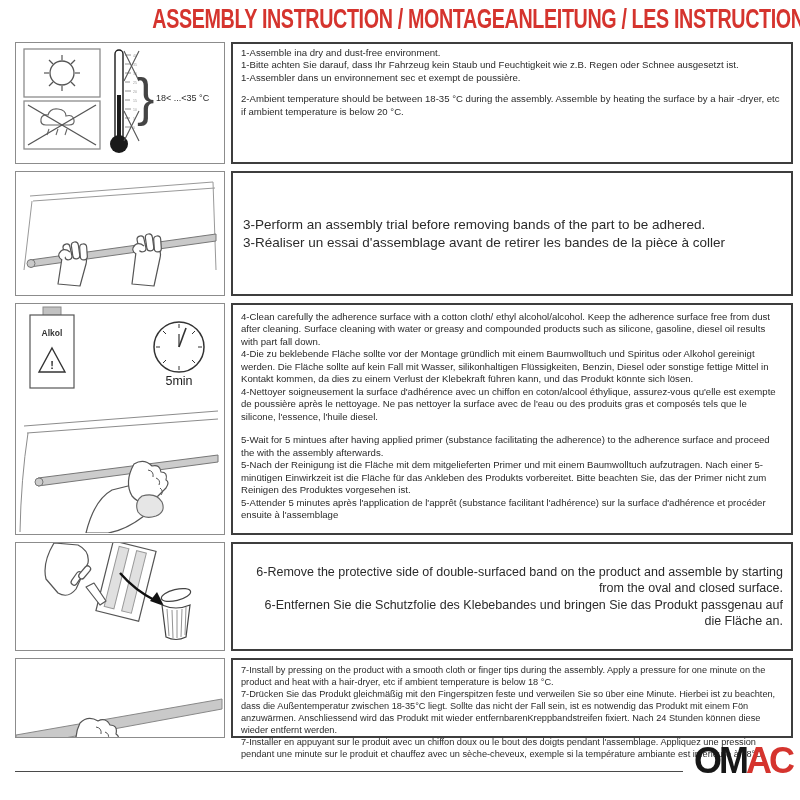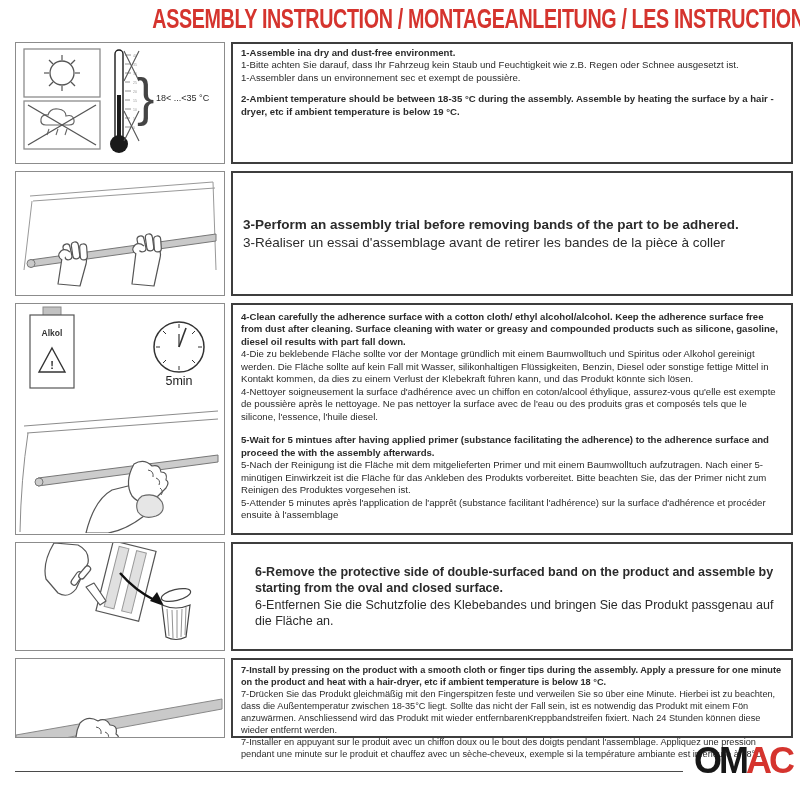--- a/index.html
+++ b/index.html
@@ -17,32 +17,32 @@
   .ill{
     width:210px;flex:0 0 210px;border:1.5px solid #8c8c8c;box-sizing:border-box;
     background:#fff;margin-right:6px;overflow:hidden;
   }
   .ill svg{display:block;}
   .txt{
     flex:1;border:2px solid #3d3d3d;box-sizing:border-box;background:#fff;
     padding:3px 8px 3px 8px;display:flex;flex-direction:column;
   }
   .txt p{margin:0;}
-  .txt .en{font-weight:bold;}
+  .txt .en{font-weight:normal;}
   .step + .step{margin-top:9px;}
   .r1{height:122px;}
   .r2{height:125px;}
   .r3{height:232px;}
   .r4{height:109px;}
   .r5{height:80px;}
   .r1 .txt{font-size:9.6px;line-height:1.3;}
   .r2 .txt{font-size:13.5px;line-height:1.32;justify-content:center;padding-left:10px;}
   .r3 .txt{font-size:9.6px;line-height:1.3;padding-top:6px;}
   .r3 .step + .step{margin-top:11px;}
-  .r4 .txt{font-size:12.5px;line-height:1.3;justify-content:center;padding-left:22px;}
+  .r4 .txt{font-size:12.5px;line-height:1.3;justify-content:center;padding-left:12px;text-align:right;}
   .r5 .txt{font-size:9.2px;line-height:1.3;padding-top:5px;}
   .footer-rule{
     position:absolute;left:15px;top:771px;width:668px;height:0;
     border-top:1.5px solid #4a4a4a;
   }
   .logo{
     position:absolute;right:8px;top:740px;font-size:36px;font-weight:900;
     letter-spacing:-3px;transform:scaleY(1.02);
   }
   .logo .lb{color:#171717;}
@@ -130,21 +130,21 @@
           </g>
         </svg>
       </div>
       <div class="txt">
         <div class="step">
           <p class="en">1-Assemble ina dry and dust-free environment.</p>
           <p class="de">1-Bitte achten Sie darauf, dass Ihr Fahrzeug kein Staub und Feuchtigkeit wie z.B. Regen oder Schnee ausgesetzt ist.</p>
           <p class="fr">1-Assembler dans un environnement sec et exempt de poussière.</p>
         </div>
         <div class="step">
-          <p class="en">2-Ambient temperature should be between 18-35 °C  during the assembly. Assemble by heating the surface by a hair -dryer, etc if ambient temperature is below 19 °C.</p>
+          <p class="en">2-Ambient temperature should be between 18-35 °C  during the assembly. Assemble by heating the surface by a hair -dryer, etc if ambient temperature is below 20 °C.</p>
         </div>
       </div>
     </div>
 
     <div class="row r2">
       <div class="ill">
         <svg width="207" height="116" viewBox="0 0 207 116">
           <g stroke="#999" stroke-width="1" fill="none">
             <polyline points="14,24 197,10"></polyline>
             <polyline points="17,29 199,16"></polyline>

